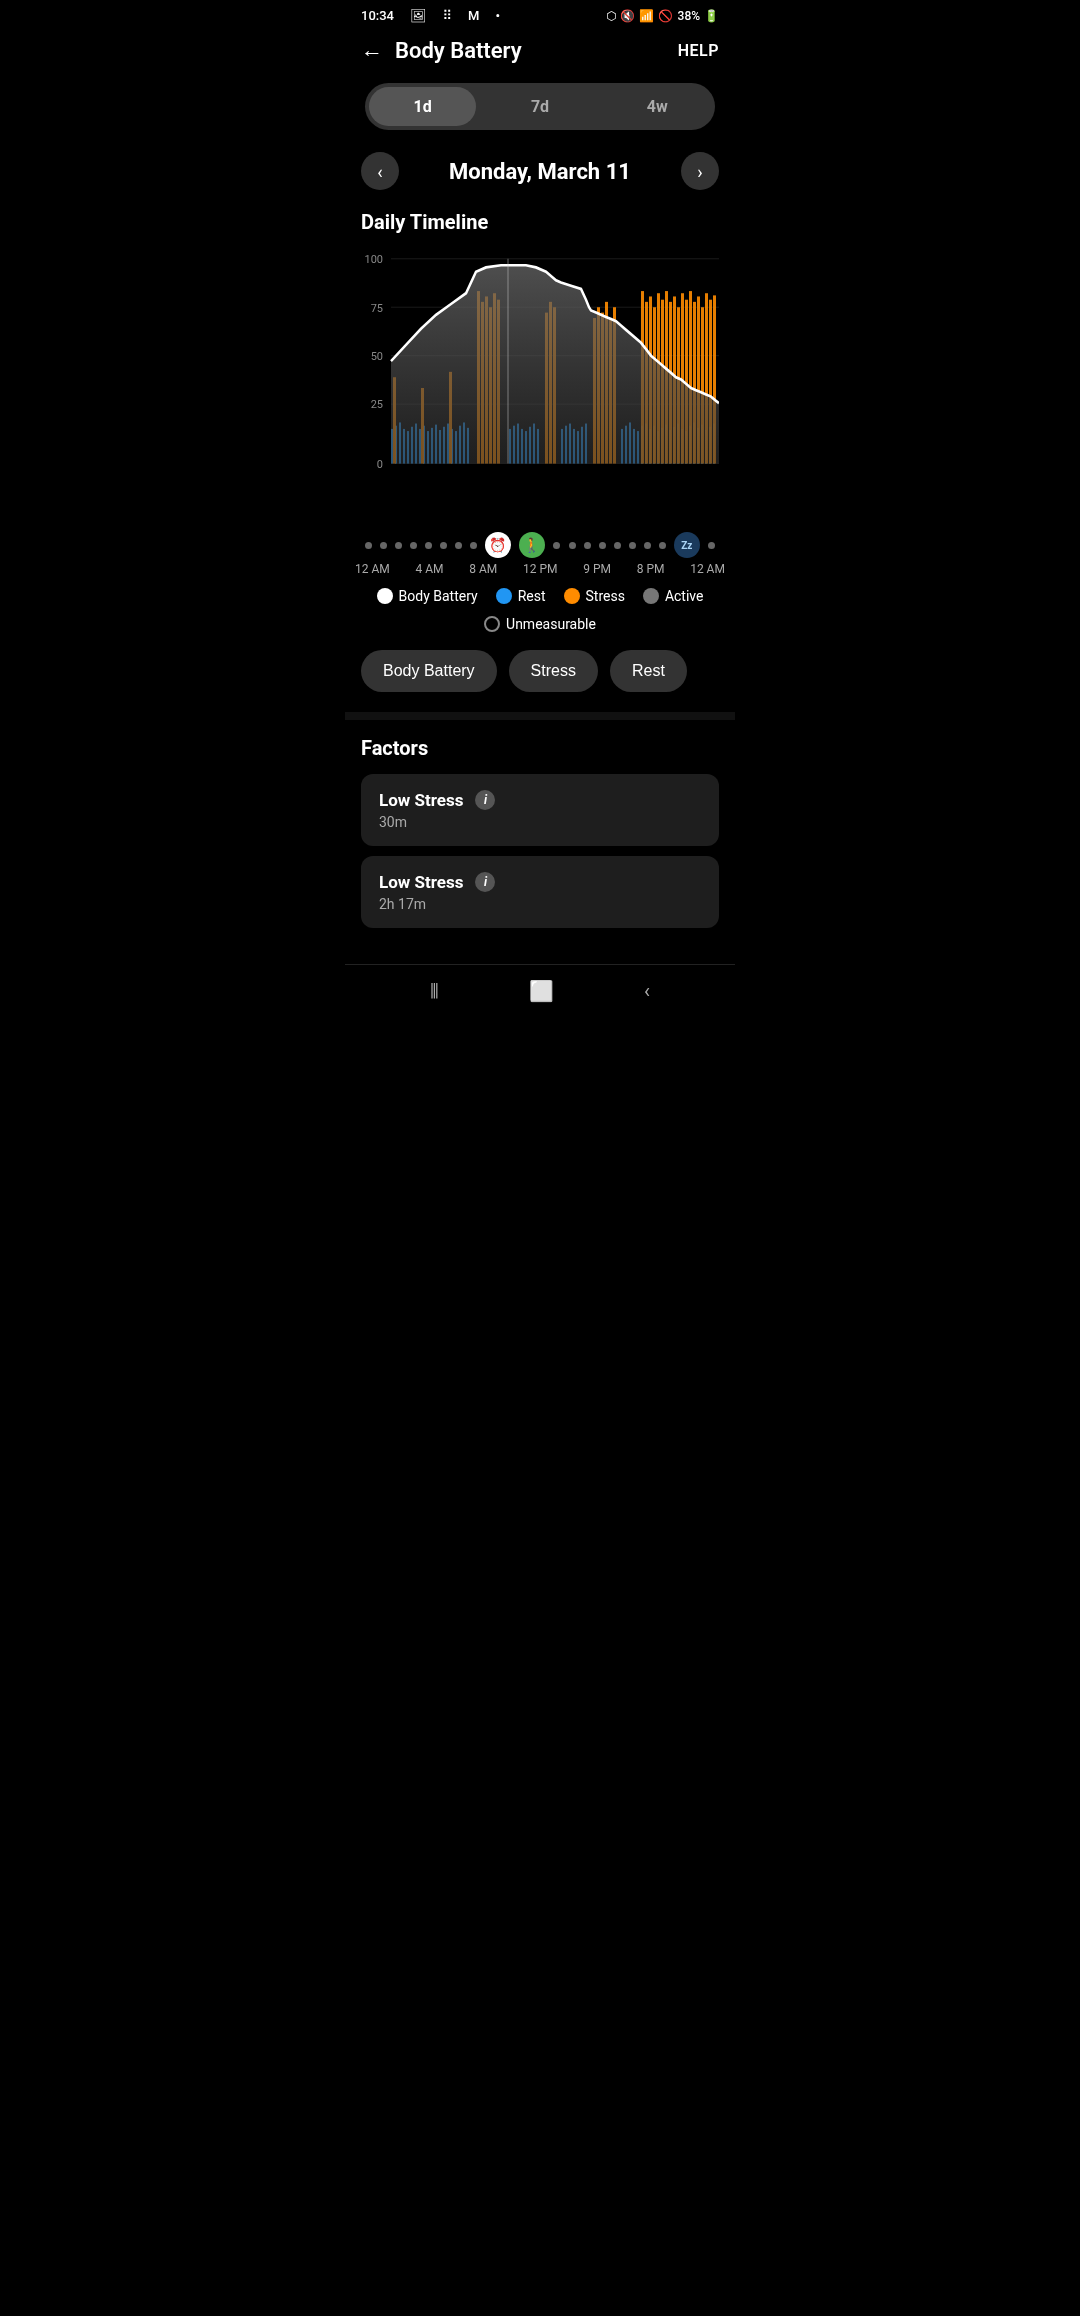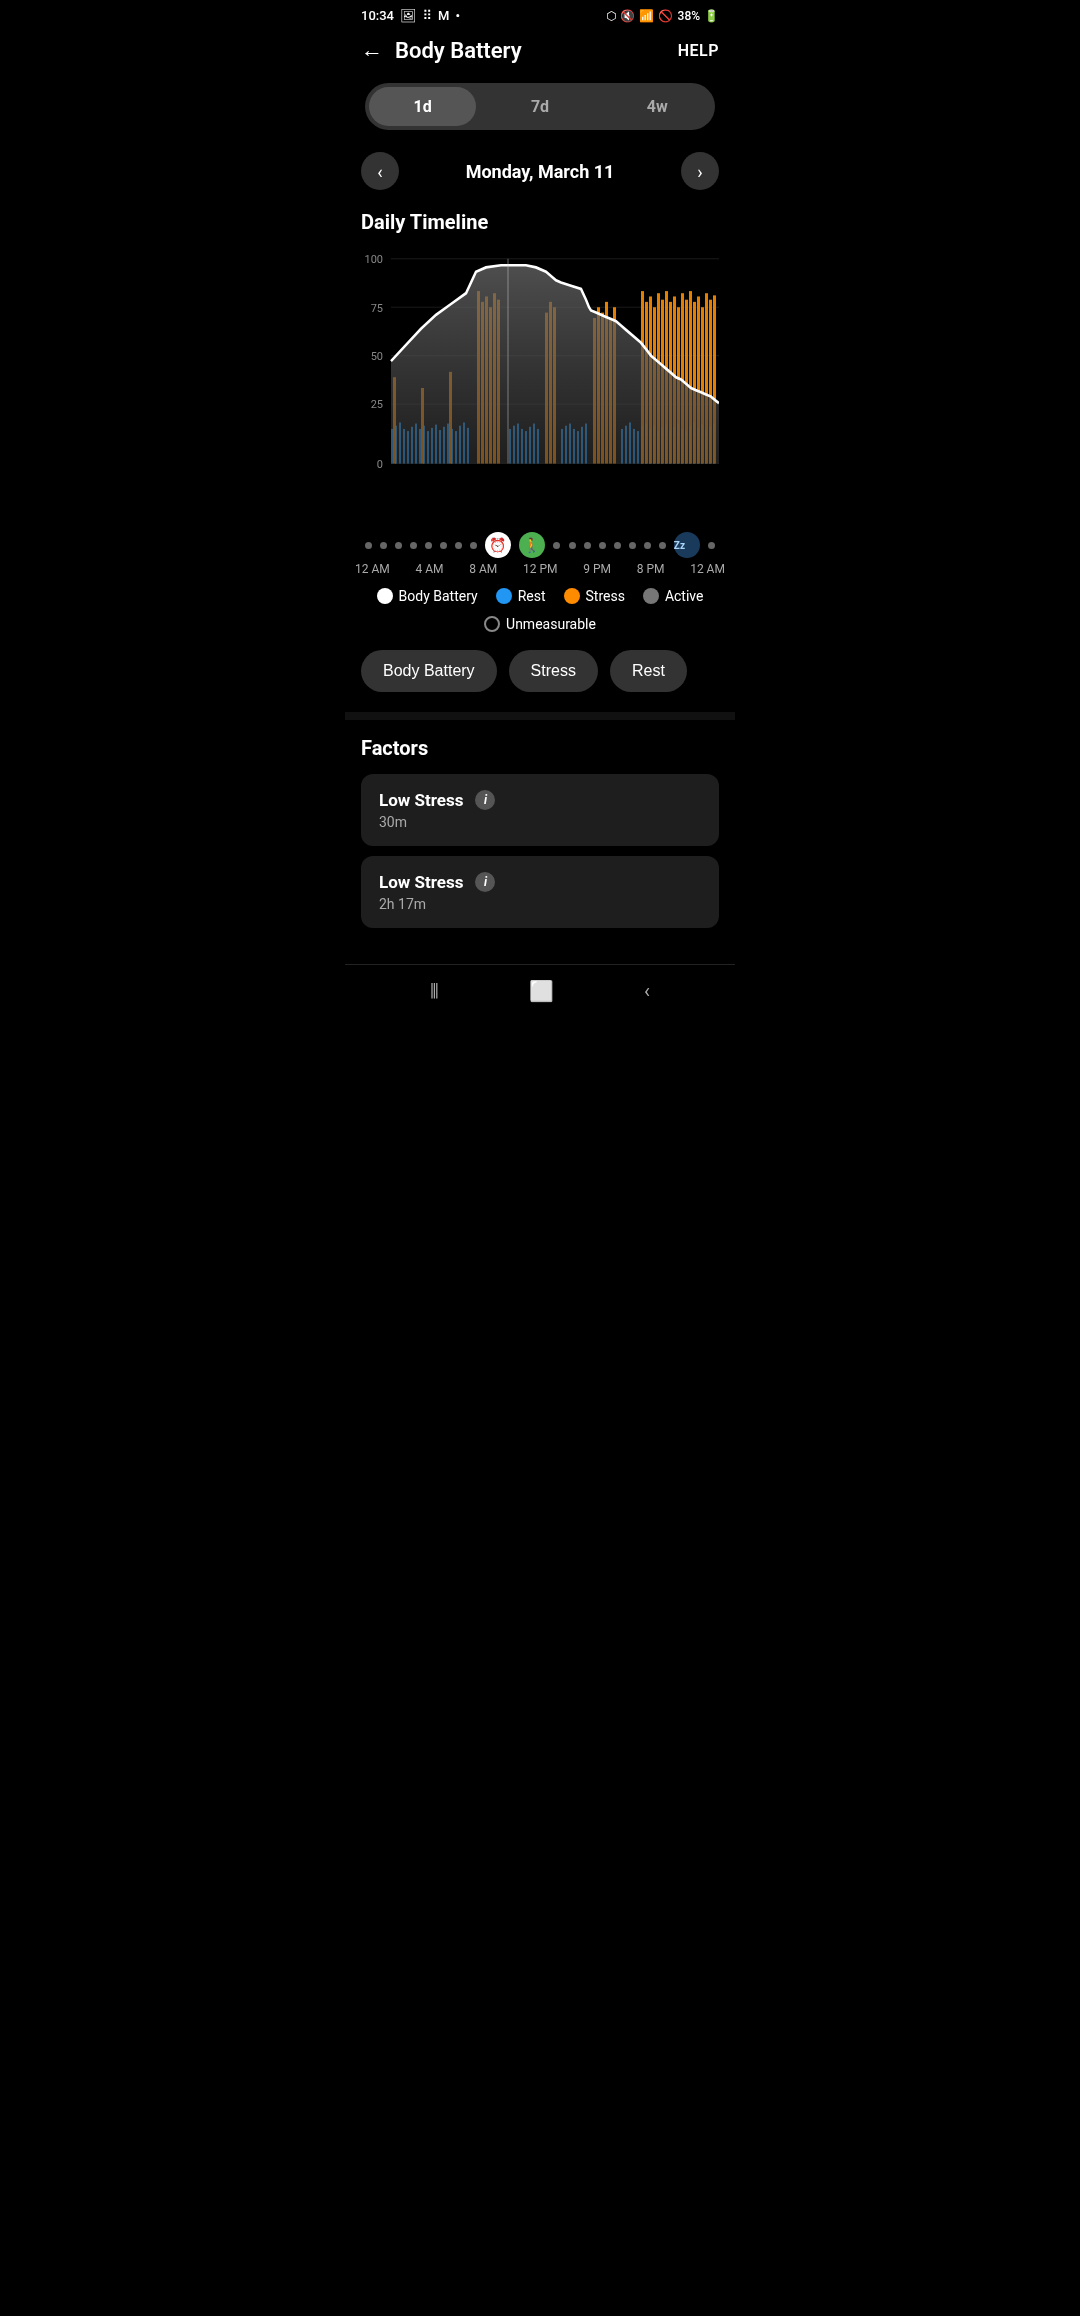--- a/index.html
+++ b/index.html
@@ -17,21 +17,21 @@
 
     
     .status-bar {
       display: flex;
       justify-content: space-between;
       align-items: center;
       padding: 8px 16px 4px;
       font-size: 13px;
       font-weight: 500;
     }
-    .status-left { display: flex; align-items: center; gap: 6px; }
+    .status-left { display: flex; align-items: center; gap: 16px; }
     .status-right { display: flex; align-items: center; gap: 4px; font-size: 12px; }
 
     
     .header {
       display: flex;
       align-items: center;
       justify-content: space-between;
       padding: 10px 16px 10px;
     }
     .header-left { display: flex; align-items: center; gap: 12px; }
@@ -72,21 +72,21 @@
       padding: 12px 16px;
     }
     .nav-circle {
       width: 38px; height: 38px;
       border-radius: 50%;
       background: #333;
       display: flex; align-items: center; justify-content: center;
       cursor: pointer;
       font-size: 18px;
     }
-    .date-label { font-size: 18px; font-weight: 700; }
+    .date-label { font-size: 22px; font-weight: 700; }
 
     
     .section-title {
       font-size: 20px;
       font-weight: 700;
       padding: 8px 16px 4px;
     }
 
     
     .chart-container {
@@ -393,21 +393,21 @@
     <span style="font-size:14px;color:#fff;">🚶</span>
   </div>
   <span style="width:7px;height:7px;border-radius:50%;background:#666;display:inline-block;"></span>
   <span style="width:7px;height:7px;border-radius:50%;background:#666;display:inline-block;"></span>
   <span style="width:7px;height:7px;border-radius:50%;background:#666;display:inline-block;"></span>
   <span style="width:7px;height:7px;border-radius:50%;background:#666;display:inline-block;"></span>
   <span style="width:7px;height:7px;border-radius:50%;background:#666;display:inline-block;"></span>
   <span style="width:7px;height:7px;border-radius:50%;background:#666;display:inline-block;"></span>
   <span style="width:7px;height:7px;border-radius:50%;background:#666;display:inline-block;"></span>
   <span style="width:7px;height:7px;border-radius:50%;background:#666;display:inline-block;"></span>
-  <div style="width:26px;height:26px;border-radius:50%;background:#1a3a5c;display:flex;align-items:center;">
+  <div style="width:26px;height:26px;border-radius:50%;background:#1a3a5c;display:flex;align-items:center;justify-content:center;">
     <span style="font-size:10px;color:#aad4f5;font-weight:700;">Zz</span>
   </div>
   <span style="width:7px;height:7px;border-radius:50%;background:#666;display:inline-block;"></span>
 </div>
 
 <div class="time-labels">
   <span>12 AM</span>
   <span>4 AM</span>
   <span>8 AM</span>
   <span>12 PM</span>

